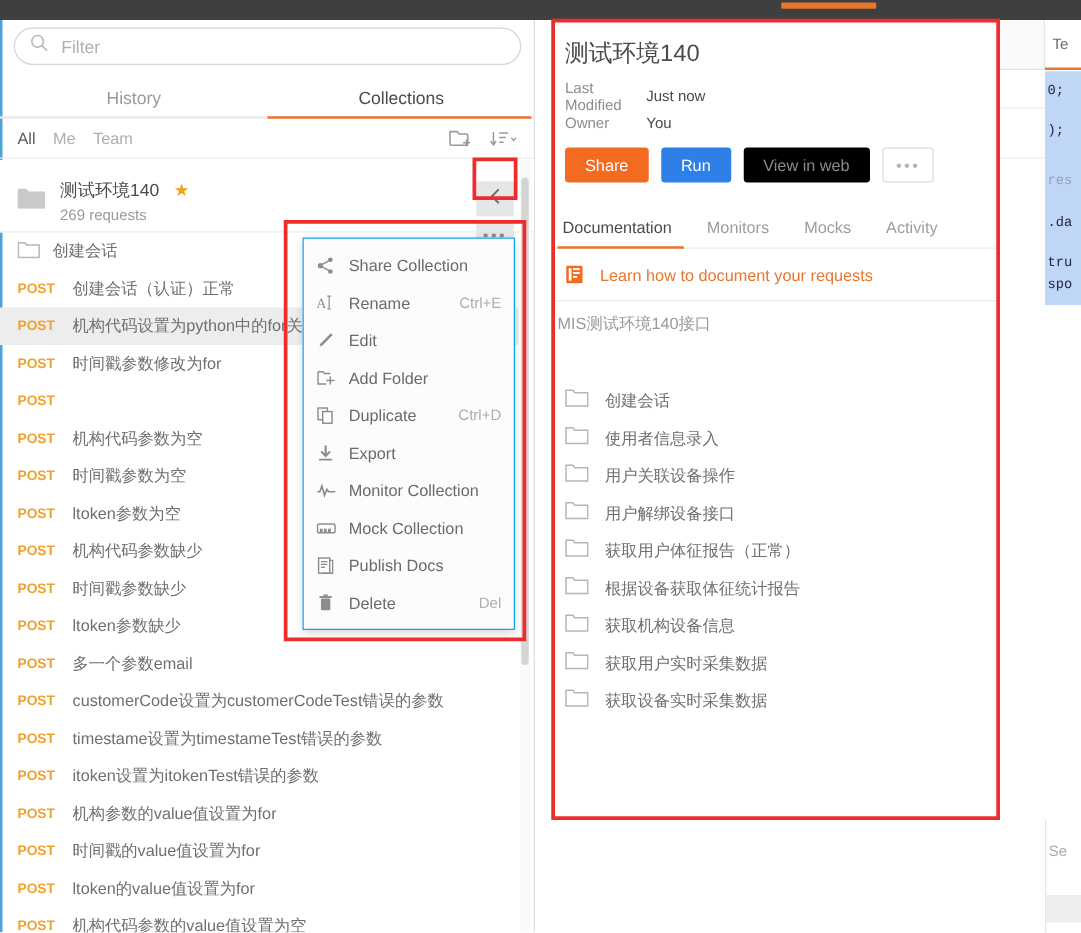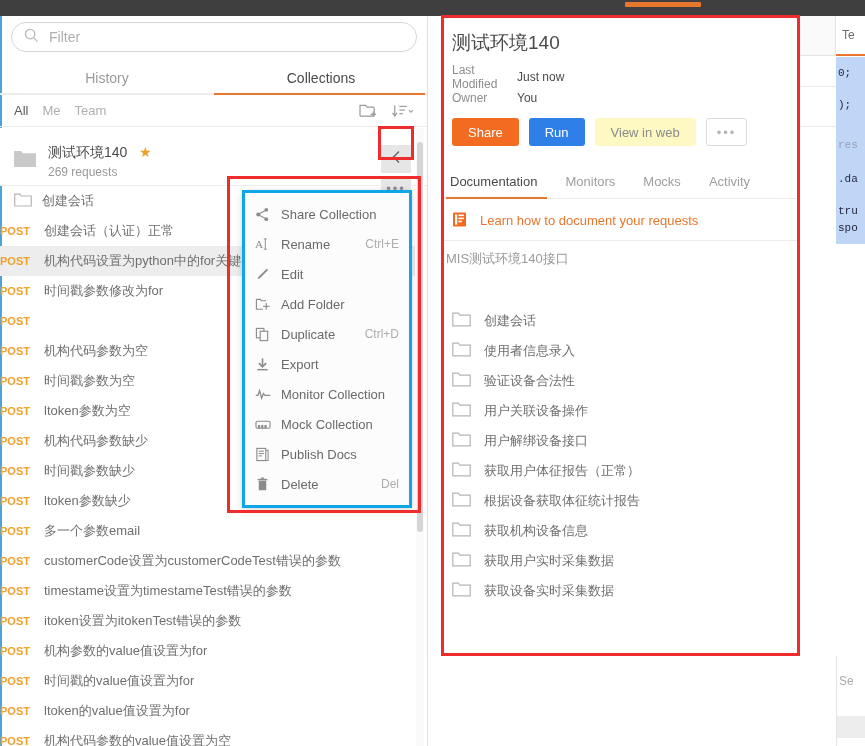--- a/index.html
+++ b/index.html
@@ -108,38 +108,38 @@
     cursor: pointer;
   }
   .coll-dots {
     position: absolute; left: 381px; top: 161px; width: 30px; height: 22px;
     background: #e6e6e6; display: flex; align-items: center; justify-content: center;
     cursor: pointer; letter-spacing: 2px; color: #8a8a8a; font-size: 13px;
   }
 
   .req-list { position: absolute; left: 0; top: 170px; width: 415px; height: 576px; overflow: hidden; }
   .req-row {
-    height: 30px; display: flex; align-items: center; 
+    height: 30px; display: flex; align-items: center; padding-left: 14px;
     font-size: 13px; cursor: pointer;
   }
   .req-row.folder { padding-left: 14px; }
   .req-row.selected { background: #ededed; }
   .req-method {
     width: 44px; flex: 0 0 44px; font-size: 11px; font-weight: bold; color: #f0a02c;
   }
   .req-name { color: #6f6f6f; white-space: nowrap; overflow: hidden; }
   .folder-name { color: #6f6f6f; margin-left: 10px; font-size: 13px; }
 
   .sb-scroll-track { position: absolute; left: 416px; top: 112px; width: 8px; height: 634px; background: #fafafa; }
   .sb-scroll-thumb { position: absolute; left: 417px; top: 126px; width: 6px; height: 390px; background: #d5d5d5; border-radius: 3px; }
 
   
   .ctx-menu {
     position: absolute; left: 242px; top: 190px; width: 170px;
-    background: #fcfcfc; border: 3px solid #0ea5e9;
+    background: #fcfcfc; border: 1px solid #0ea5e9;
     box-shadow: 0 2px 7px rgba(0,0,0,.16); padding: 6px 0; z-index: 40;
   }
   .ctx-item {
     height: 30px; display: flex; align-items: center; padding: 0 10px;
     font-size: 13px; color: #6a6a6a; cursor: pointer;
   }
   .ctx-ic { width: 26px; flex: 0 0 26px; display: flex; align-items: center; color: #8c8c8c; }
   .ctx-label { flex: 1; }
   .ctx-sc { font-size: 12px; color: #aeaeae; }
 
@@ -153,21 +153,21 @@
   .d-meta-row { height: 21px; display: flex; align-items: center; }
   .d-meta-k { width: 65px; flex: 0 0 65px; color: #8d8d8d; }
   .d-meta-v { color: #4a4a4a; }
   .d-btns { position: absolute; left: 8px; top: 100px; display: flex; align-items: center; }
   .btn {
     height: 28px; border-radius: 3px; display: flex; align-items: center; justify-content: center;
     font-size: 13px; margin-right: 10px; cursor: pointer; padding: 0 16px;
   }
   .btn-share { background: #f26b21; color: #fff; }
   .btn-run { background: #2e7fe8; color: #fff; }
-  .btn-view { background: #fef9c3; color: #8a8a8a; }
+  .btn-view { background: #000000; color: #8a8a8a; }
   .btn-more {
     background: #fff; border: 1px solid #dcdcdc; color: #b3b3b3;
     letter-spacing: 2px; padding: 0 10px;
   }
   .d-tabs { position: absolute; left: 0px; top: 150px; width: 286px; height: 32px; display: flex; padding-left: 6px; }
   .d-tab { font-size: 13px; color: #9e9e9e; margin-right: 28px; line-height: 28px; cursor: pointer; }
   .d-tab.active { color: #4a4a4a; }
   .d-tabline { position: absolute; left: 0; top: 180px; width: 356px; height: 1px; background: #ececec; }
   .d-tabline-active { position: absolute; left: 2px; top: 179px; width: 101px; height: 2px; background: #e8762c; }
 
@@ -549,28 +549,20 @@
             </svg>
         </span>
         <span class="d-folder-nm">使用者信息录入</span>
       </div>
       <div class="d-folder">
         <span class="d-folder-ic">
           <svg width="19" height="15" viewBox="0 0 19 15">
               <path d="M0.8 1.2h5.5l1.5 1.9H18.2V13.8H0.8z" fill="none" stroke="#b5b5b5" stroke-width="1.2"></path>
             </svg>
         </span>
-        <span class="d-folder-nm">验证设备合法性</span>
-      </div>
-      <div class="d-folder">
-        <span class="d-folder-ic">
-          <svg width="19" height="15" viewBox="0 0 19 15">
-              <path d="M0.8 1.2h5.5l1.5 1.9H18.2V13.8H0.8z" fill="none" stroke="#b5b5b5" stroke-width="1.2"></path>
-            </svg>
-        </span>
         <span class="d-folder-nm">用户关联设备操作</span>
       </div>
       <div class="d-folder">
         <span class="d-folder-ic">
           <svg width="19" height="15" viewBox="0 0 19 15">
               <path d="M0.8 1.2h5.5l1.5 1.9H18.2V13.8H0.8z" fill="none" stroke="#b5b5b5" stroke-width="1.2"></path>
             </svg>
         </span>
         <span class="d-folder-nm">用户解绑设备接口</span>
       </div>

